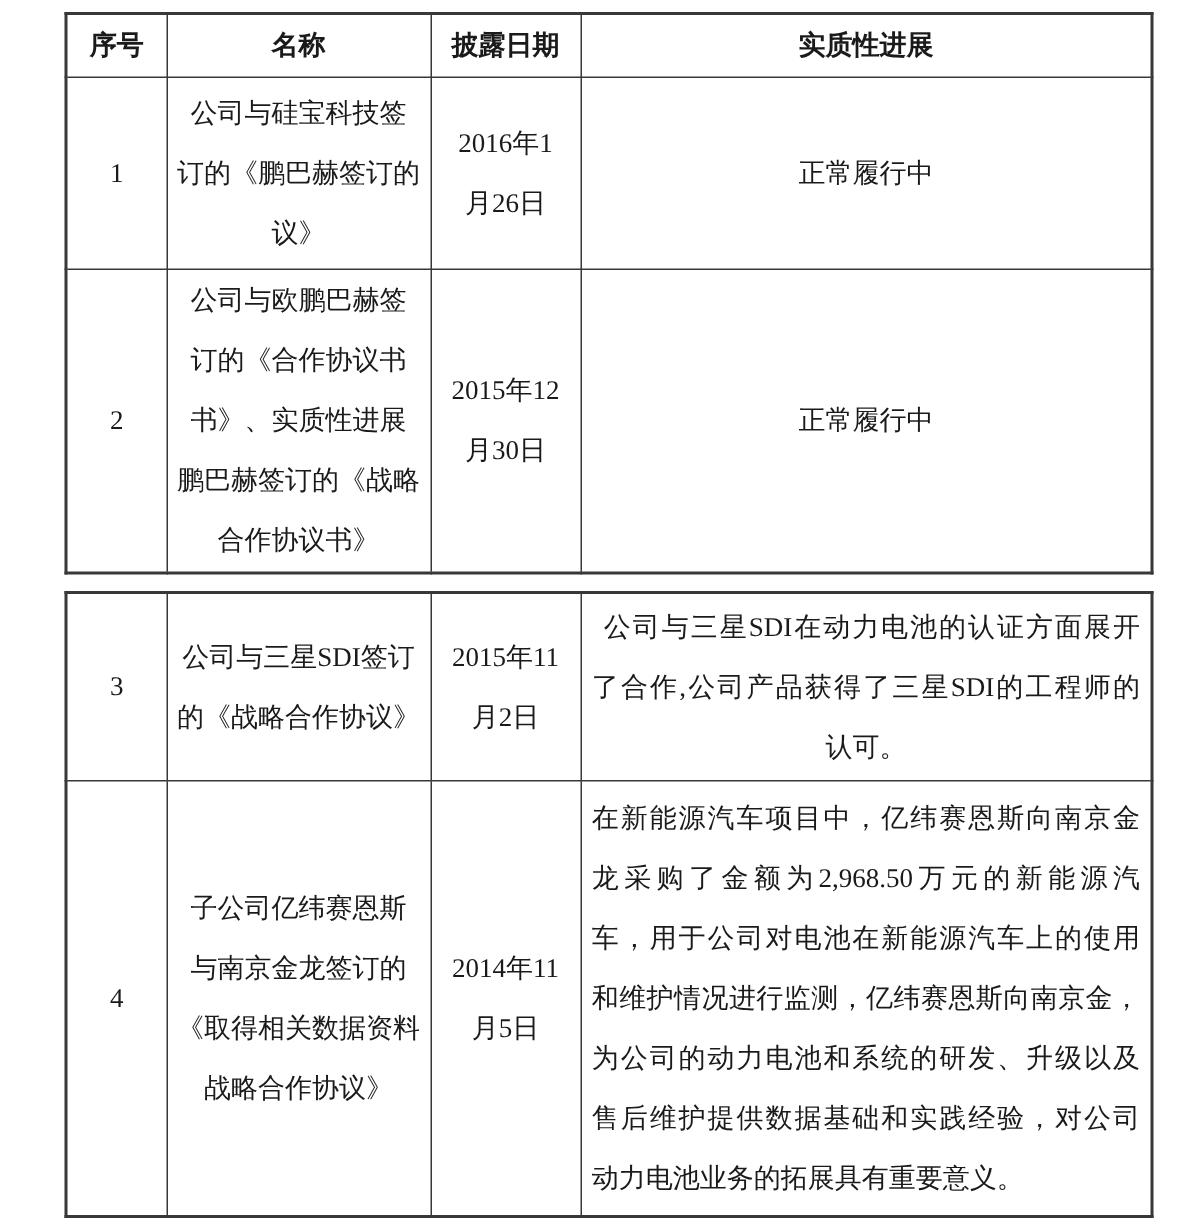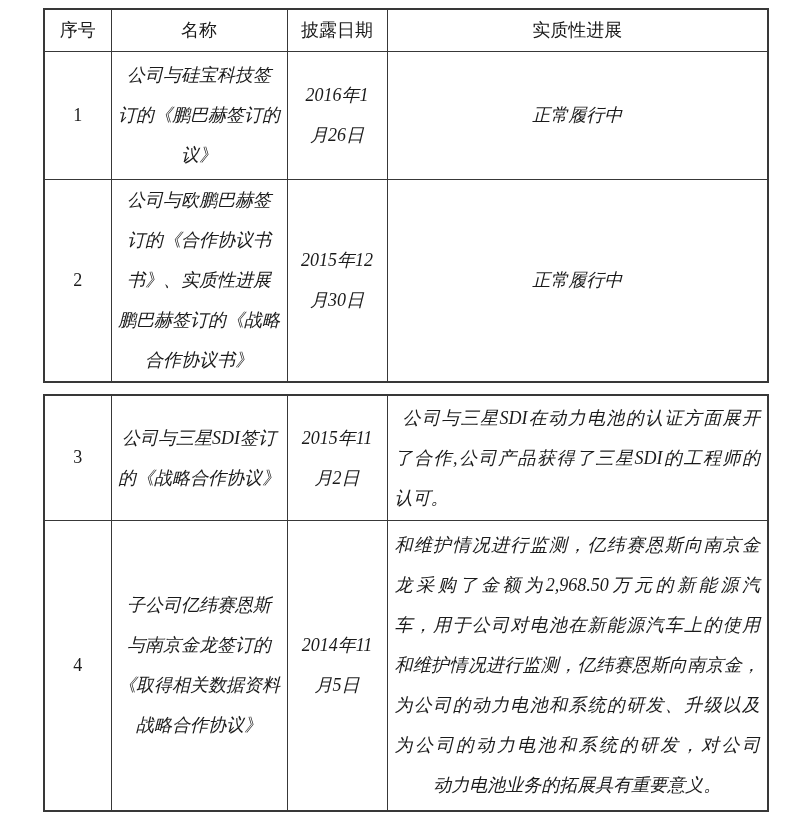--- a/index.html
+++ b/index.html
@@ -23,27 +23,27 @@
   }
   col.c-no{width:67px;}
   col.c-name{width:176px;}
   col.c-date{width:100px;}
   col.c-prog{width:381px;}
   tr.hrow{height:42px;}
   tr.rh1{height:128px;}
   tr.rh2{height:203px;}
   tr.rh3{height:125px;}
   tr.rh4{height:291px;}
-  .doc-table th{text-align:center;}
+  .doc-table th{text-align:center;font-weight:bold;}
   td.serial{text-align:center;}
-  .ln{line-height:40px;text-align:center;white-space:nowrap;font-style:italic;}
-  .pl{line-height:40px;padding:0 7px;font-style:italic;}
+  .ln{line-height:40px;text-align:center;white-space:nowrap;}
+  .pl{line-height:40px;padding:0 7px;}
   .jl{text-align:justify;text-align-last:justify;white-space:nowrap;}
-  .cl{}
-  .ll{text-align:center;}
+  .cl{text-align:center;}
+  .ll{text-align:left;}
   .indent{padding-left:15px;}
 </style>
 </head>
 <body>
 
 <div class="page">
 
   <table class="doc-table t1">
     <colgroup>
         <col class="c-no">
@@ -123,25 +123,25 @@
         <div class="ln">子公司亿纬赛恩斯</div>
         <div class="ln">与南京金龙签订的</div>
         <div class="ln">《取得相关数据资料</div>
         <div class="ln">战略合作协议》</div>
       </td>
       <td>
         <div class="ln">2014年11</div>
         <div class="ln">月5日</div>
       </td>
       <td>
-        <div class="pl jl">和维护情况进行监测，亿纬赛恩斯向南京金</div>
+        <div class="pl jl">在新能源汽车项目中，亿纬赛恩斯向南京金</div>
         <div class="pl jl">龙采购了金额为2,968.50万元的新能源汽</div>
         <div class="pl jl">车，用于公司对电池在新能源汽车上的使用</div>
         <div class="pl jl">和维护情况进行监测，亿纬赛恩斯向南京金，</div>
         <div class="pl jl">为公司的动力电池和系统的研发、升级以及</div>
-        <div class="pl jl">为公司的动力电池和系统的研发，对公司</div>
+        <div class="pl jl">售后维护提供数据基础和实践经验，对公司</div>
         <div class="pl ll">动力电池业务的拓展具有重要意义。</div>
       </td>
     </tr>
   </tbody>
     </table>
 
 </div>
 
 </body></html>

